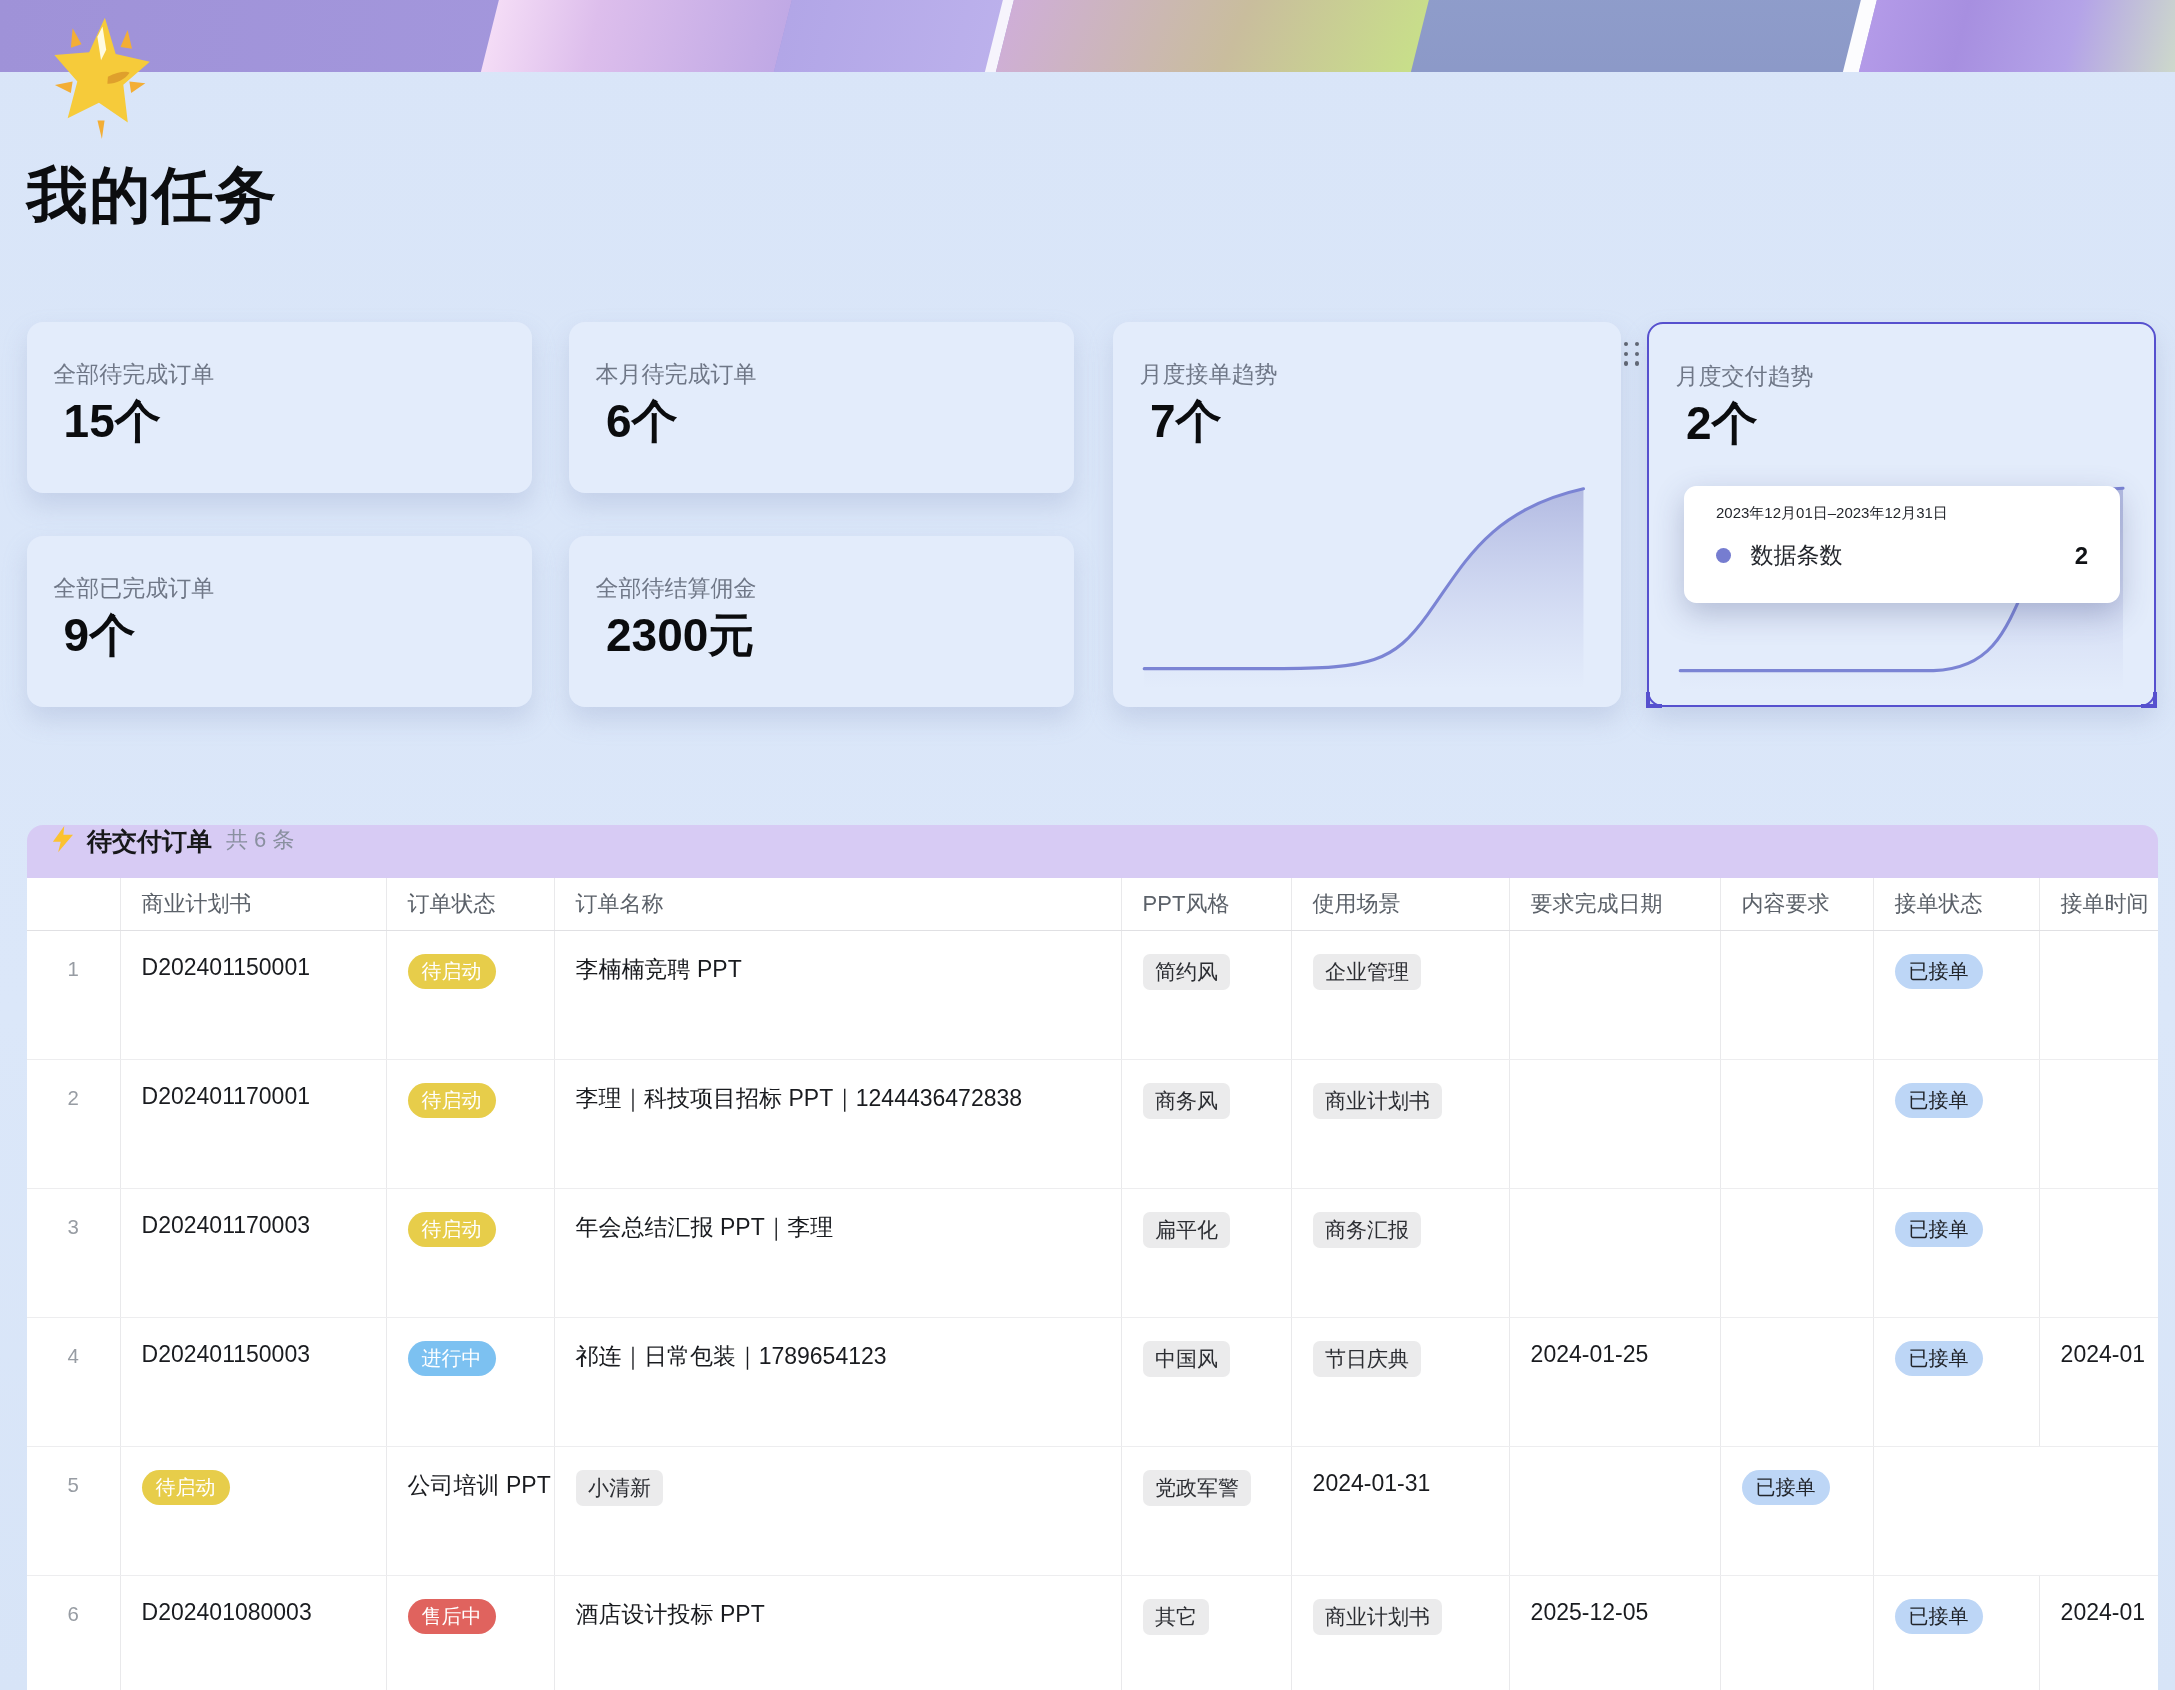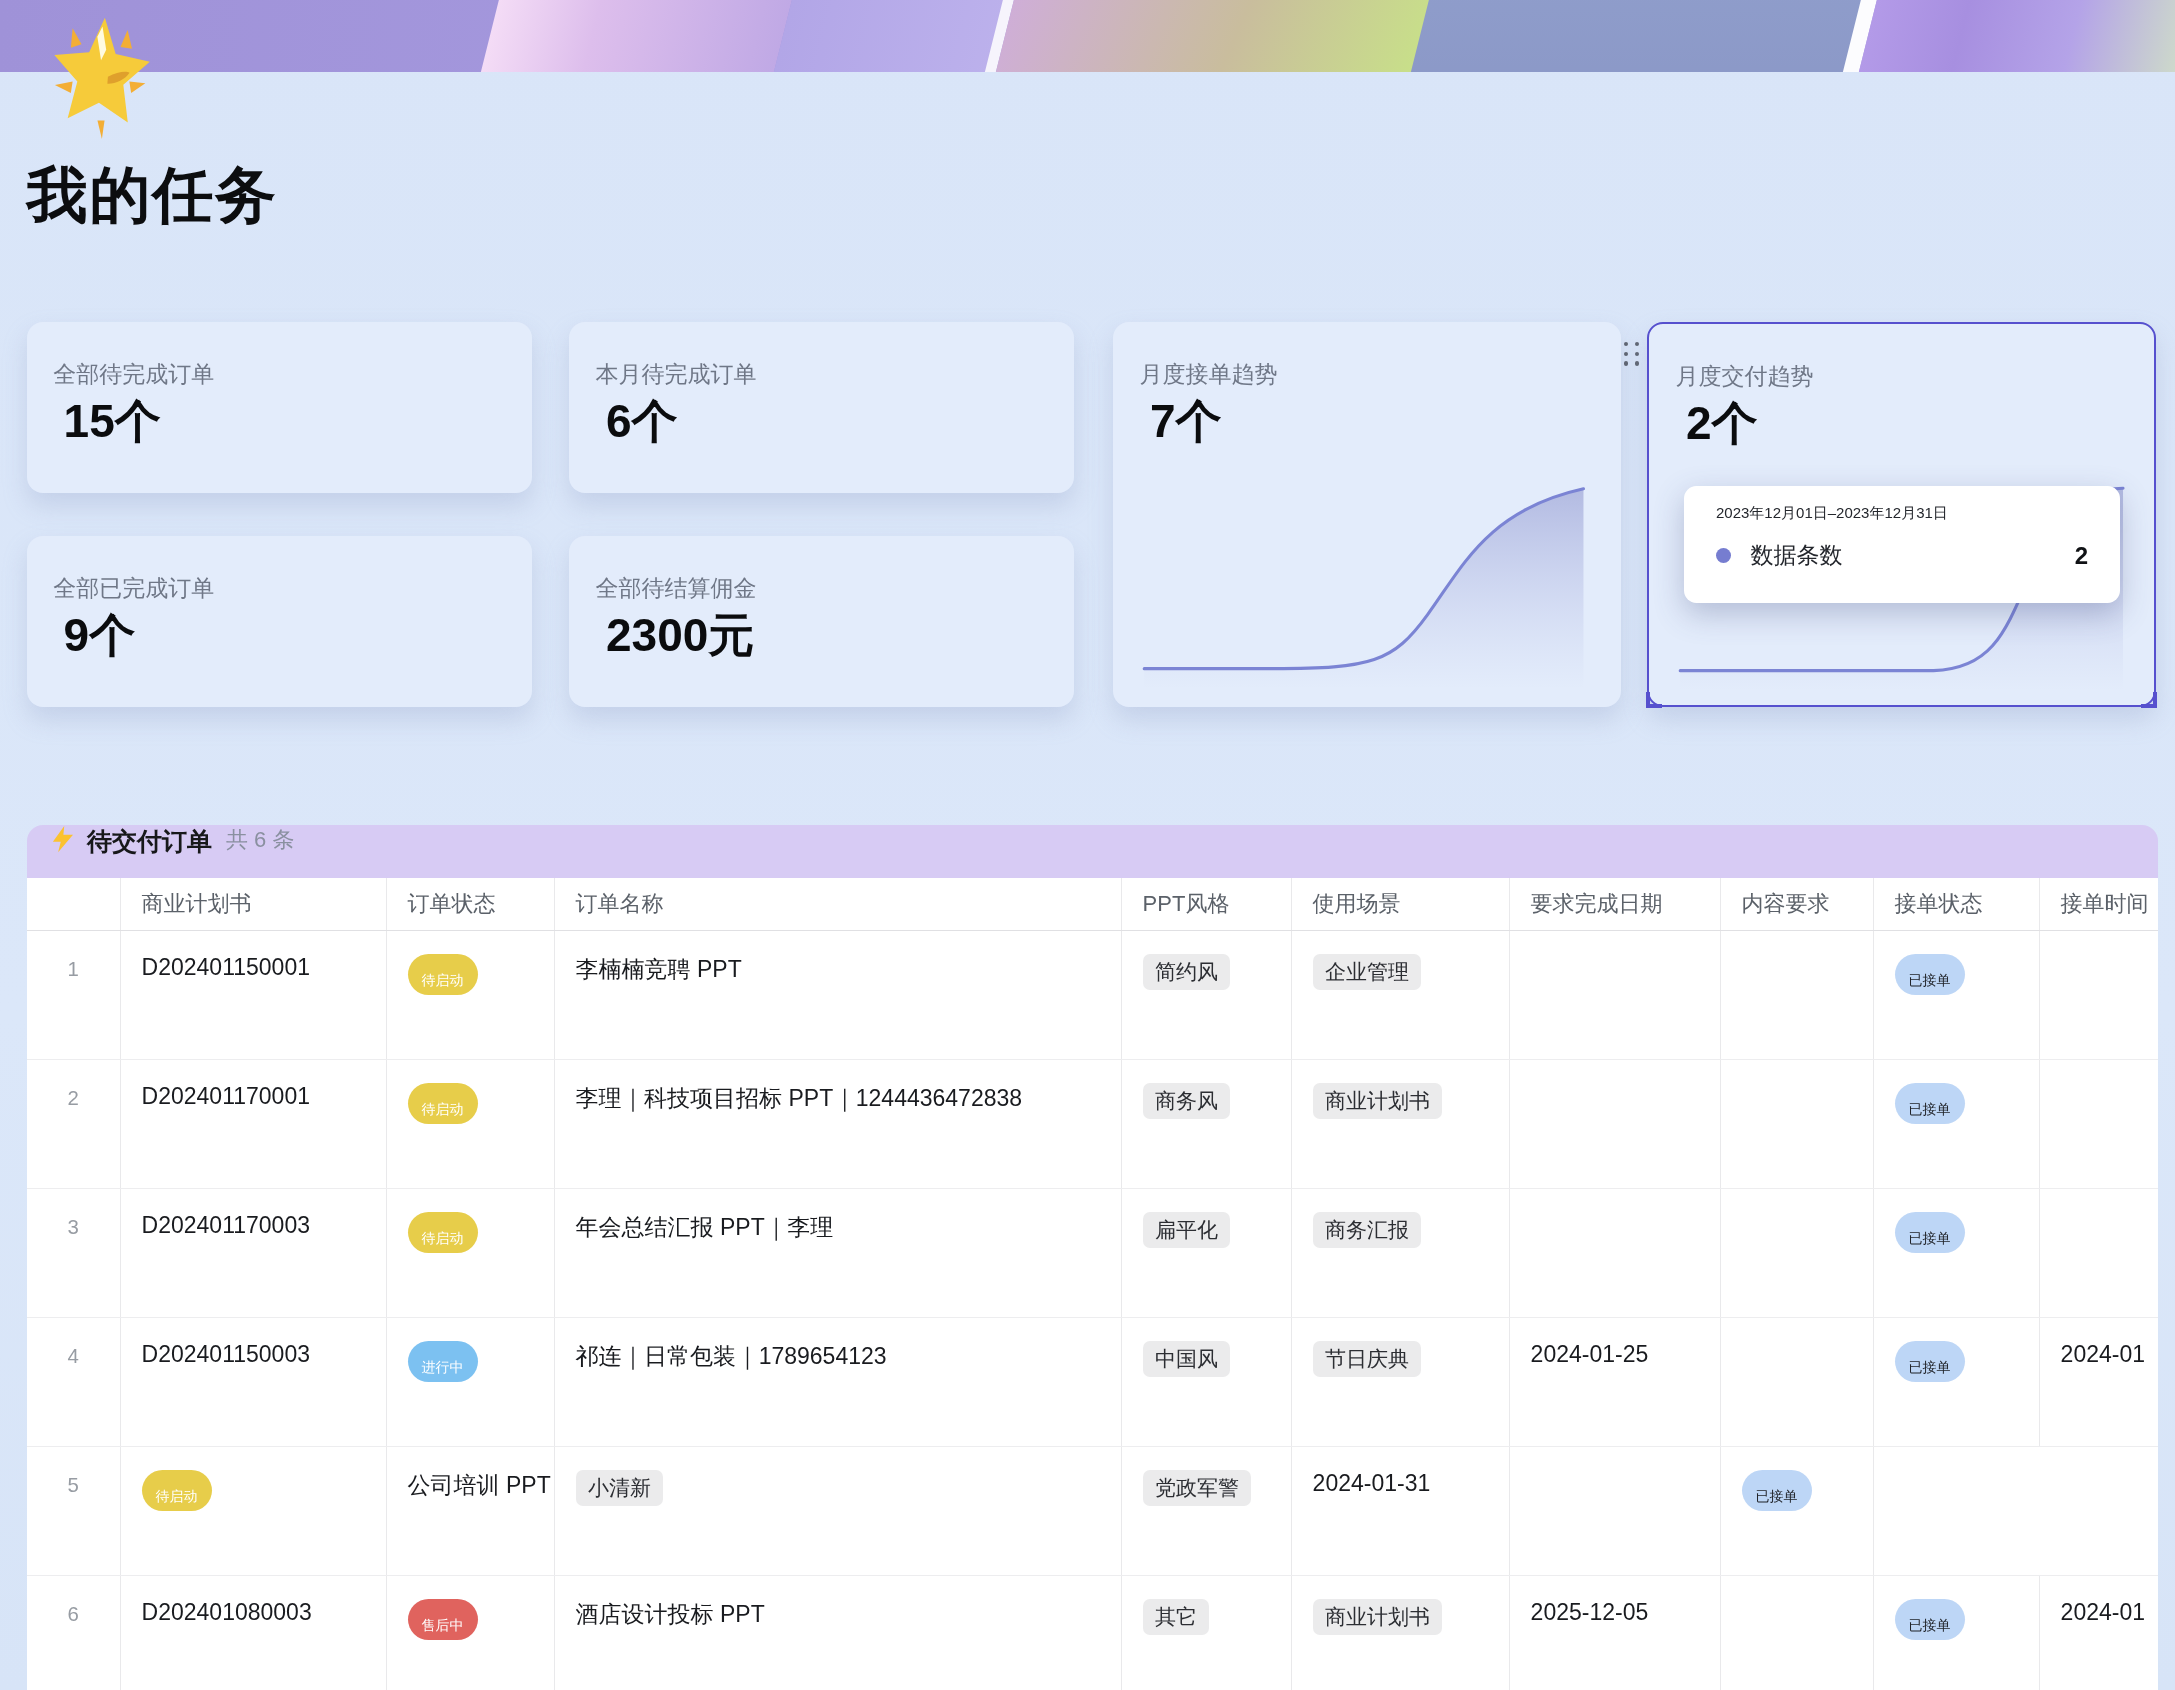--- a/index.html
+++ b/index.html
@@ -68,21 +68,21 @@
   .thead { height:53px; border-bottom:0.9px solid #e0e0e3; }
   .thead > div { display:flex; align-items:center; padding-left:21px;
                  font-size:22px; color:#5b6169; white-space:nowrap; }
   .thead > div.c0 { padding-left:0; }
 
   .trow { height:129px; border-bottom:0.9px solid #ededef; }
   .trow > div { padding:23px 17.7px 0 21px; font-size:23px; color:#191b1f; white-space:nowrap; }
   .trow .c0 { padding:26.6px 0 0 0; text-align:center; font-size:20.4px; color:#979ca3; }
   .trow .c1 { font-weight:500; }
 
-  .pill { display:inline-block; font-size:14px; line-height:1; padding:19px 14px 8px;
+  .pill { display:inline-block; font-size:20px; line-height:1; padding:7px 14px 8px;
           border-radius:886px; color:#ffffff; }
   .pill.accept { color:#21242a; }
   .tag { display:inline-block; font-size:21px; line-height:1; padding:7px 12.4px 8px;
          border-radius:7px; background:#ebebec; color:#2c2e33; }
 </style>
 </head>
 <body>
 
 <div class="page">
 

